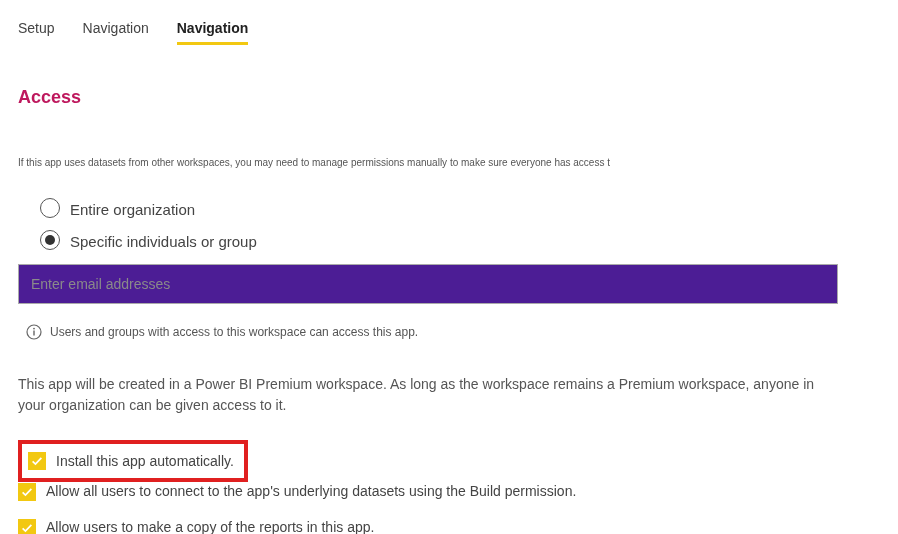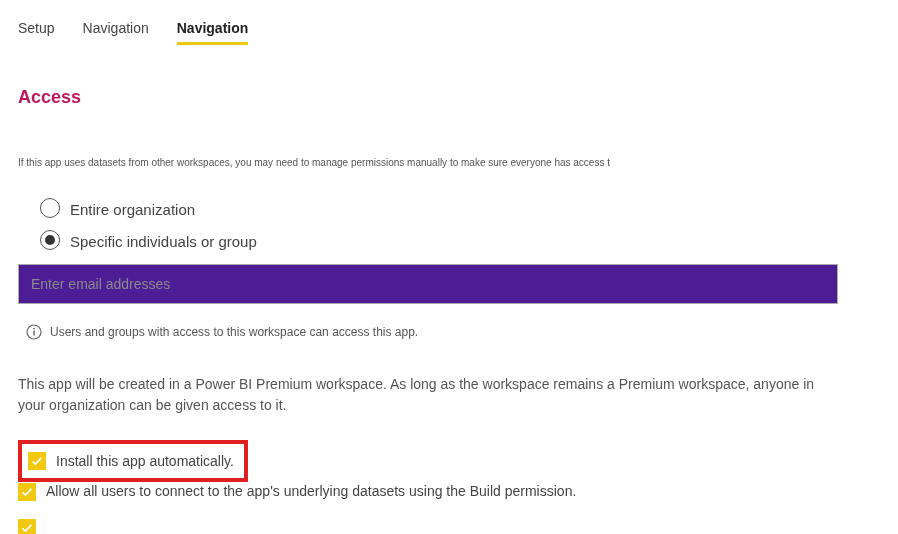--- a/index.html
+++ b/index.html
@@ -188,16 +188,17 @@
   </div>
   <span class="checkbox-label">Allow all users to connect to the app's underlying datasets using the Build permission.</span>
 </div>
 
 <div class="checkbox-row">
   <div class="checkbox">
     <svg viewBox="0 0 16 16">
         <path d="M3 8.5 L6.2 11.5 L13 4.5" fill="none" stroke="#fff" stroke-width="2"></path>
       </svg>
   </div>
+  <span class="checkbox-label">Allow users to make a copy of the reports in this app.</span>
 </div>
 
 
 
 
 </body></html>

